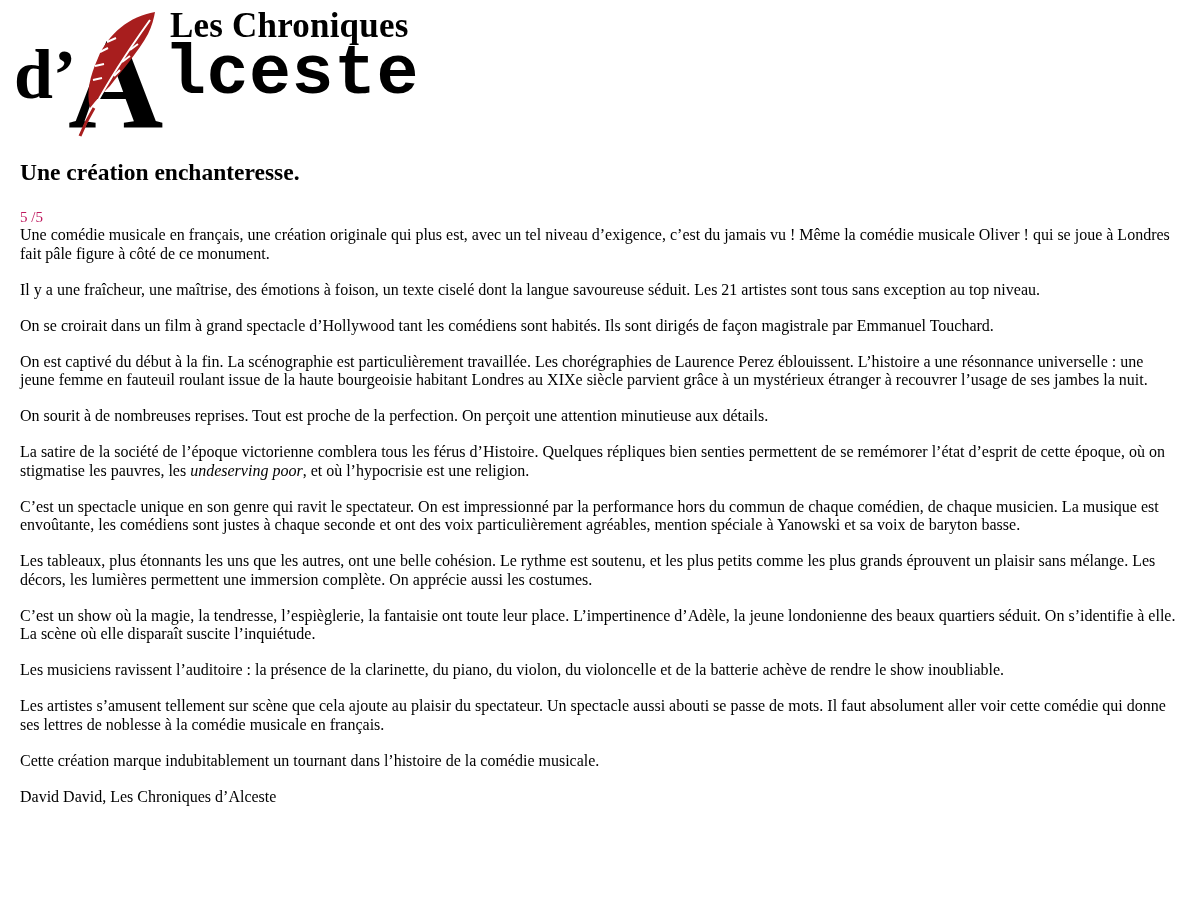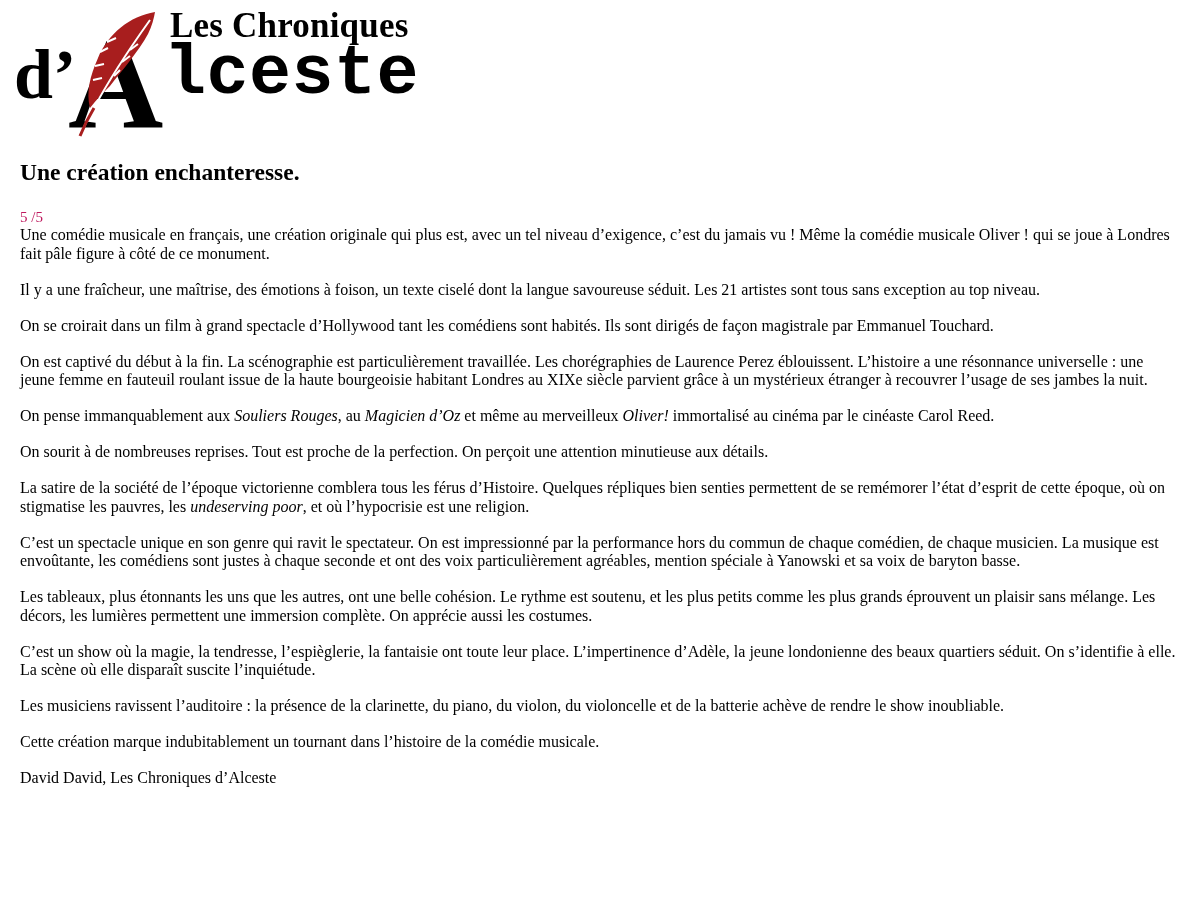--- a/index.html
+++ b/index.html
@@ -65,23 +65,23 @@
 </div>
 
 <div class="content">
   <h1>Une création enchanteresse.</h1>
   <div class="rating">5 /5</div>
   <div class="body-text">
     <p> Une comédie musicale en français, une création originale qui plus est, avec un tel niveau d’exigence, c’est du jamais vu ! Même la comédie musicale Oliver ! qui se joue à Londres fait pâle figure à côté de ce monument.</p>
     <p> Il y a une fraîcheur, une maîtrise, des émotions à foison, un texte ciselé dont la langue savoureuse séduit. Les 21 artistes sont tous sans exception au top niveau.</p>
     <p> On se croirait dans un film à grand spectacle d’Hollywood tant les comédiens sont habités. Ils sont dirigés de façon magistrale par Emmanuel Touchard.</p>
     <p> On est captivé du début à la fin. La scénographie est particulièrement travaillée. Les chorégraphies de Laurence Perez éblouissent. L’histoire a une résonnance universelle : une jeune femme en fauteuil roulant issue de la haute bourgeoisie habitant Londres au XIXe siècle parvient grâce à un mystérieux étranger à recouvrer l’usage de ses jambes la nuit.</p>
-    <p><span> On pense immanquablement aux </span><em>Souliers Rouges</em><span>, au </span><em>Magicien d’Oz</em><span> et même au merveilleux </span><em>Oliver!</em><span> immortalisé au cinéma par le cinéaste Carol Reed.</span></p>
     <p> On sourit à de nombreuses reprises. Tout est proche de la perfection. On perçoit une attention minutieuse aux détails.</p>
     <p><span> La satire de la société de l’époque victorienne comblera tous les férus d’Histoire. Quelques répliques bien senties permettent de se remémorer l’état d’esprit de cette époque, où on stigmatise les pauvres, les </span><em>undeserving poor</em><span>, et où l’hypocrisie est une religion.</span></p>
     <p> C’est un spectacle unique en son genre qui ravit le spectateur. On est impressionné par la performance hors du commun de chaque comédien, de chaque musicien. La musique est envoûtante, les comédiens sont justes à chaque seconde et ont des voix particulièrement agréables, mention spéciale à Yanowski et sa voix de baryton basse.</p>
     <p> Les tableaux, plus étonnants les uns que les autres, ont une belle cohésion. Le rythme est soutenu, et les plus petits comme les plus grands éprouvent un plaisir sans mélange. Les décors, les lumières permettent une immersion complète. On apprécie aussi les costumes.</p>
     <p> C’est un show où la magie, la tendresse, l’espièglerie, la fantaisie ont toute leur place. L’impertinence d’Adèle, la jeune londonienne des beaux quartiers séduit. On s’identifie à elle. La scène où elle disparaît suscite l’inquiétude.</p>
     <p> Les musiciens ravissent l’auditoire : la présence de la clarinette, du piano, du violon, du violoncelle et de la batterie achève de rendre le show inoubliable.</p>
+    <p> Les artistes s’amusent tellement sur scène que cela ajoute au plaisir du spectateur. Un spectacle aussi abouti se passe de mots. Il faut absolument aller voir cette comédie qui donne ses lettres de noblesse à la comédie musicale en français.</p>
     <p> Cette création marque indubitablement un tournant dans l’histoire de la comédie musicale.</p>
     <div class="sig">David David, Les Chroniques d’Alceste</div>
   </div>
 </div>
 
 </body></html>

